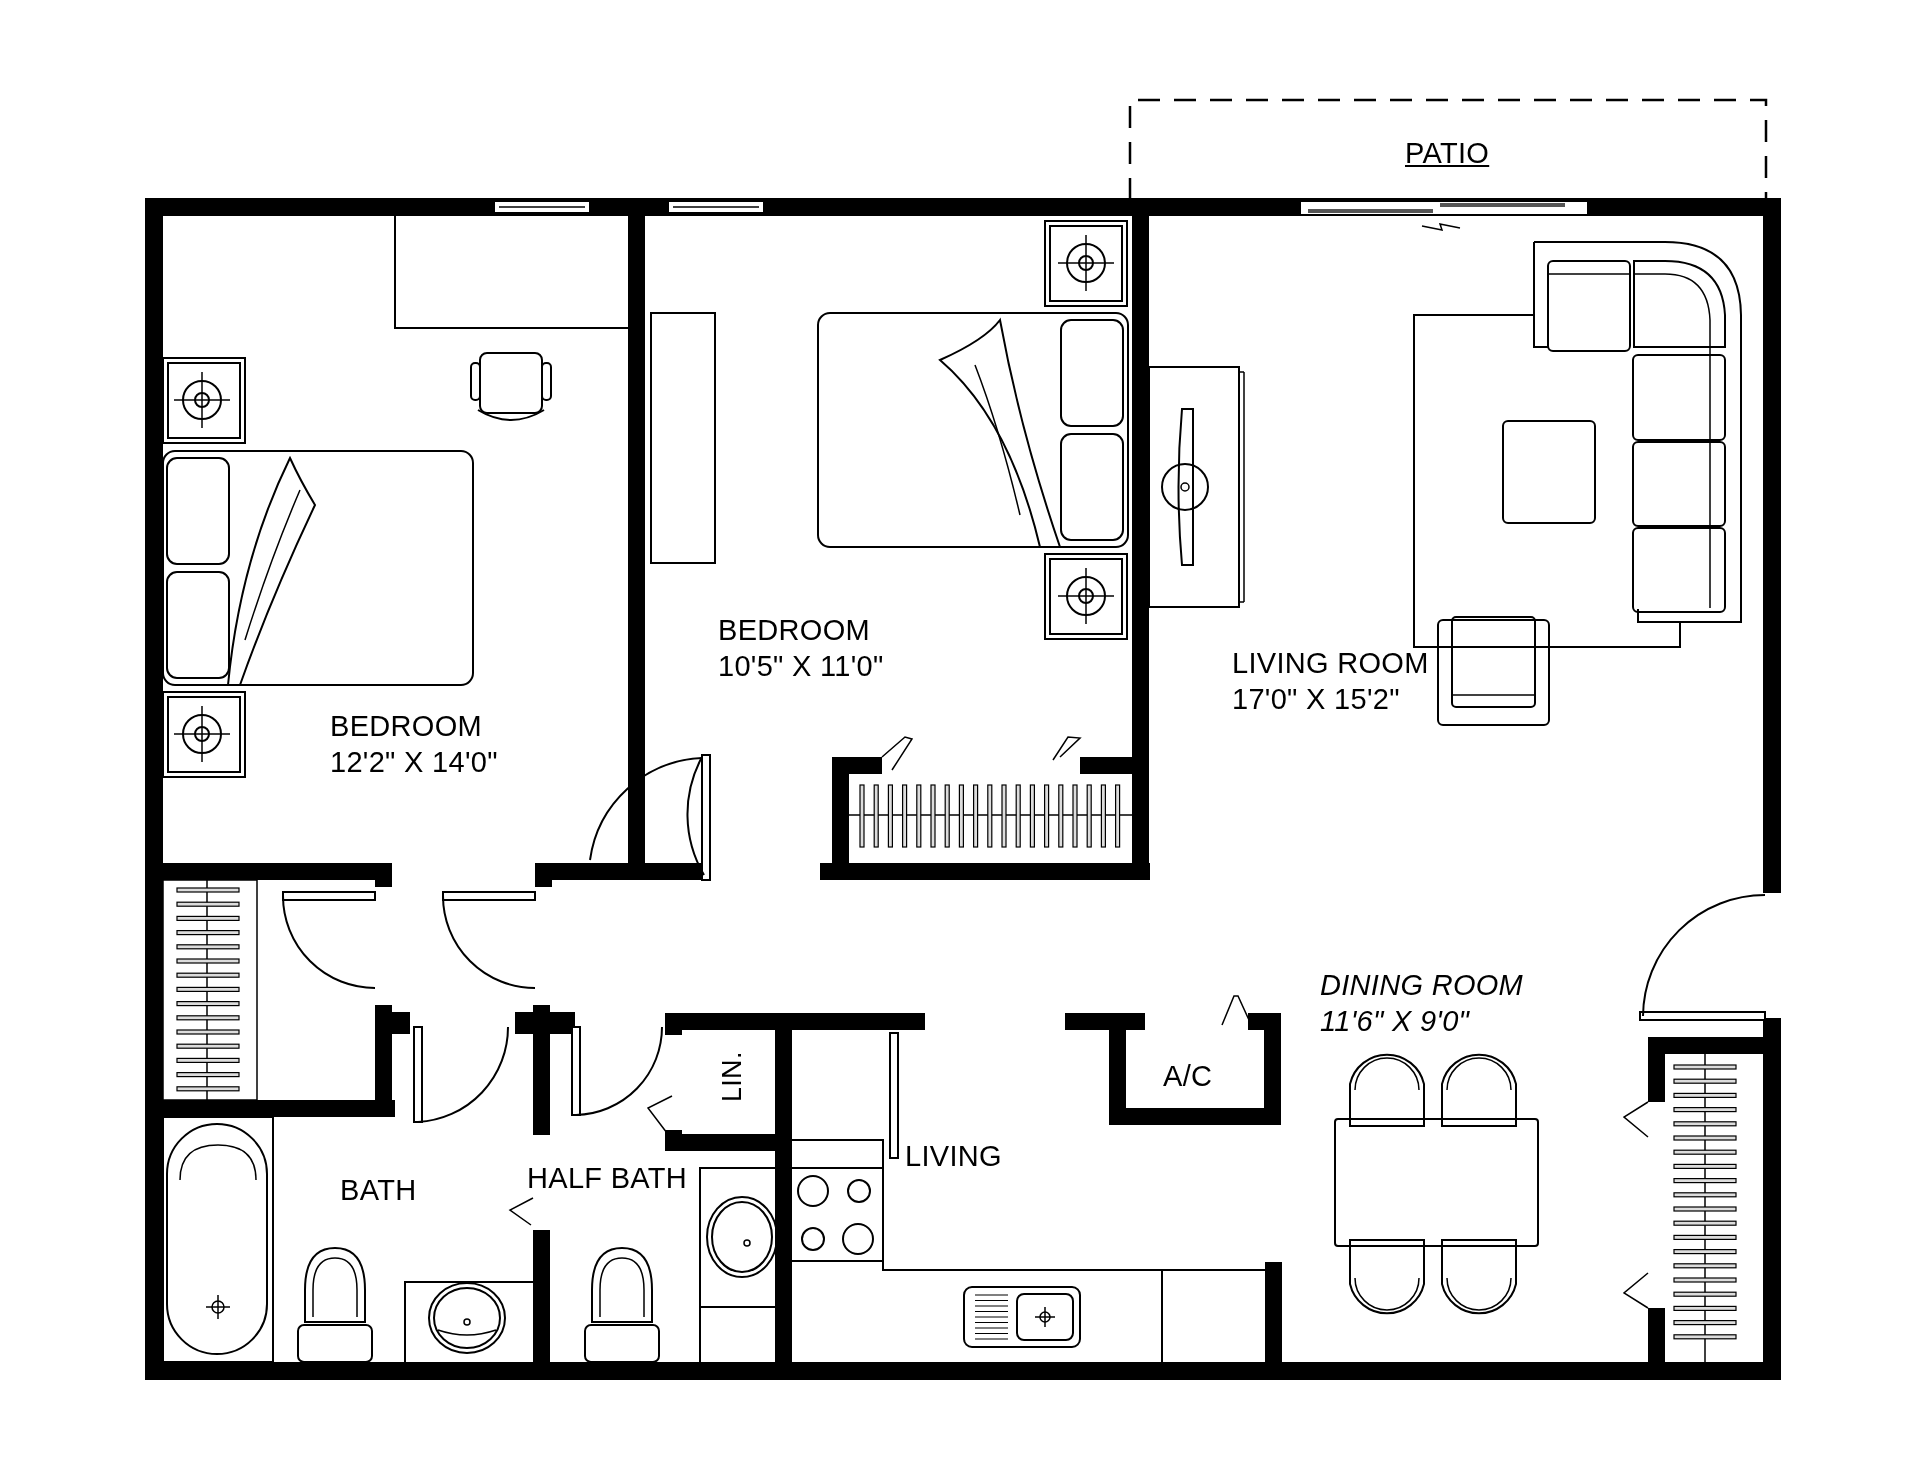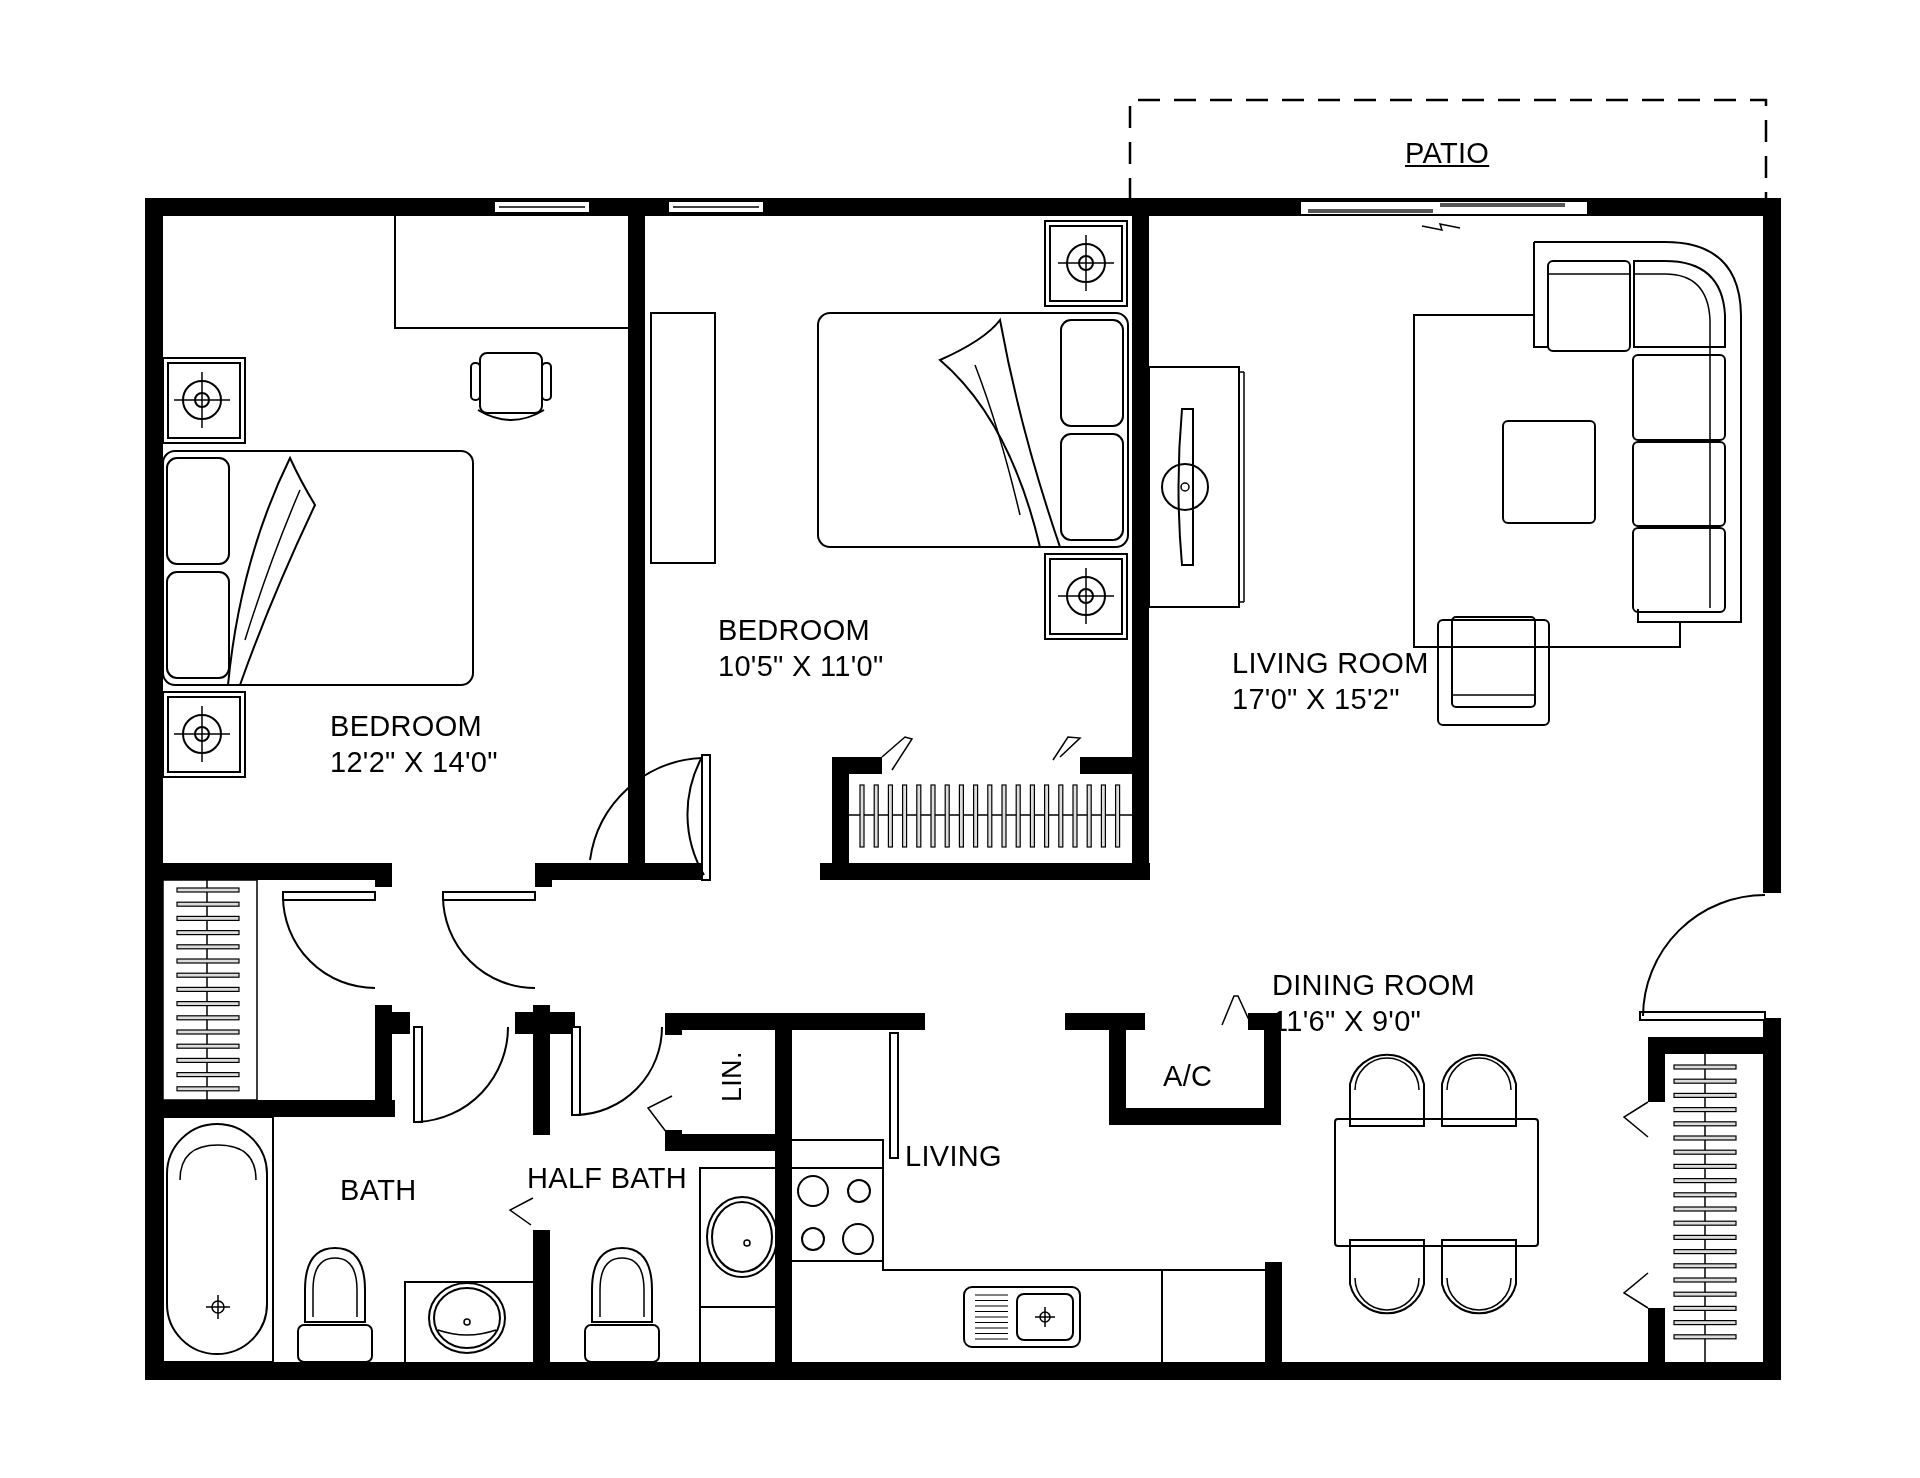--- a/index.html
+++ b/index.html
@@ -401,21 +401,21 @@
   <span>12'2" X 14'0"</span>
 </div>
 <div class="lbl" style="left:718px; top:612px;">
   <span>BEDROOM</span>
   <span>10'5" X 11'0"</span>
 </div>
 <div class="lbl" style="left:1188px; top:645px;margin-left:44px;">
   <span>LIVING ROOM</span>
   <span>17'0" X 15'2"</span>
 </div>
-<div class="lbl" style="left:1272px; top:967px;">
+<div class="lbl" style="left:1320px; top:967px;font-style:italic;">
   <span>DINING ROOM</span>
   <span>11'6" X 9'0"</span>
 </div>
 <div class="lbl" style="left:905px; top:1138px;">
   <span>LIVING</span>
 </div>
 <div class="lbl" style="left:340px; top:1172px;">
   <span>BATH</span>
 </div>
 <div class="lbl" style="left:527px; top:1160px;">

